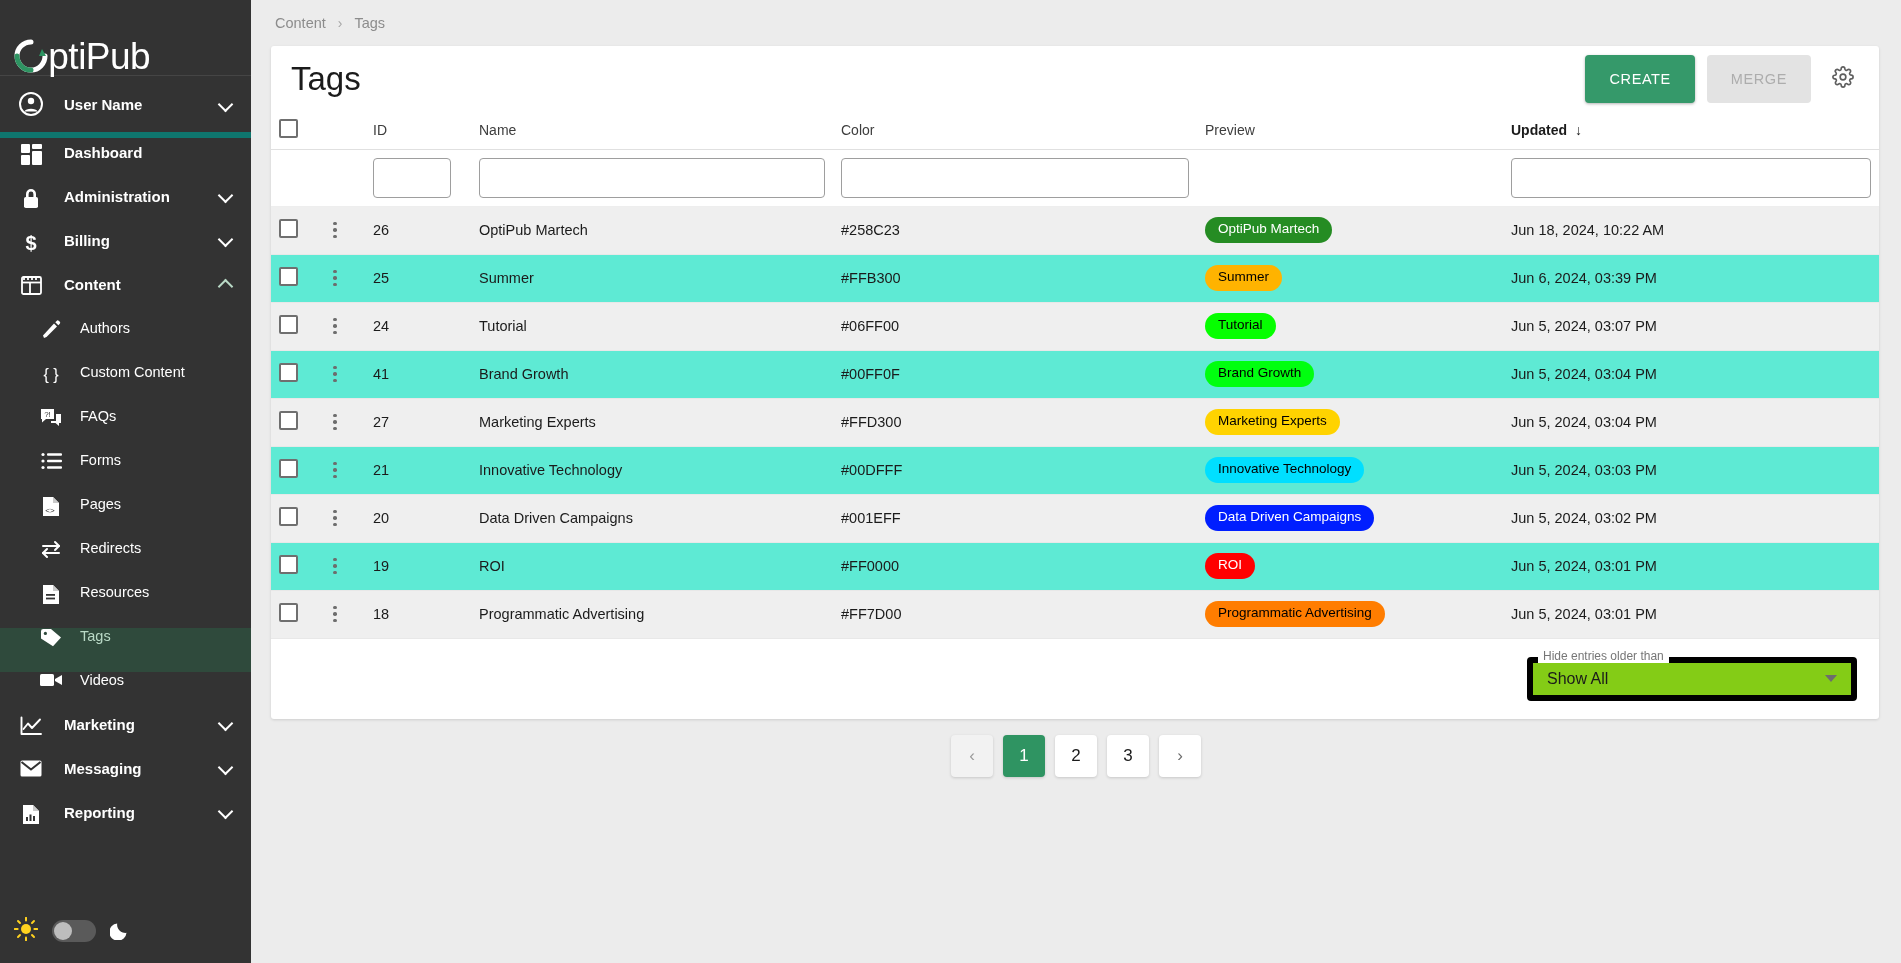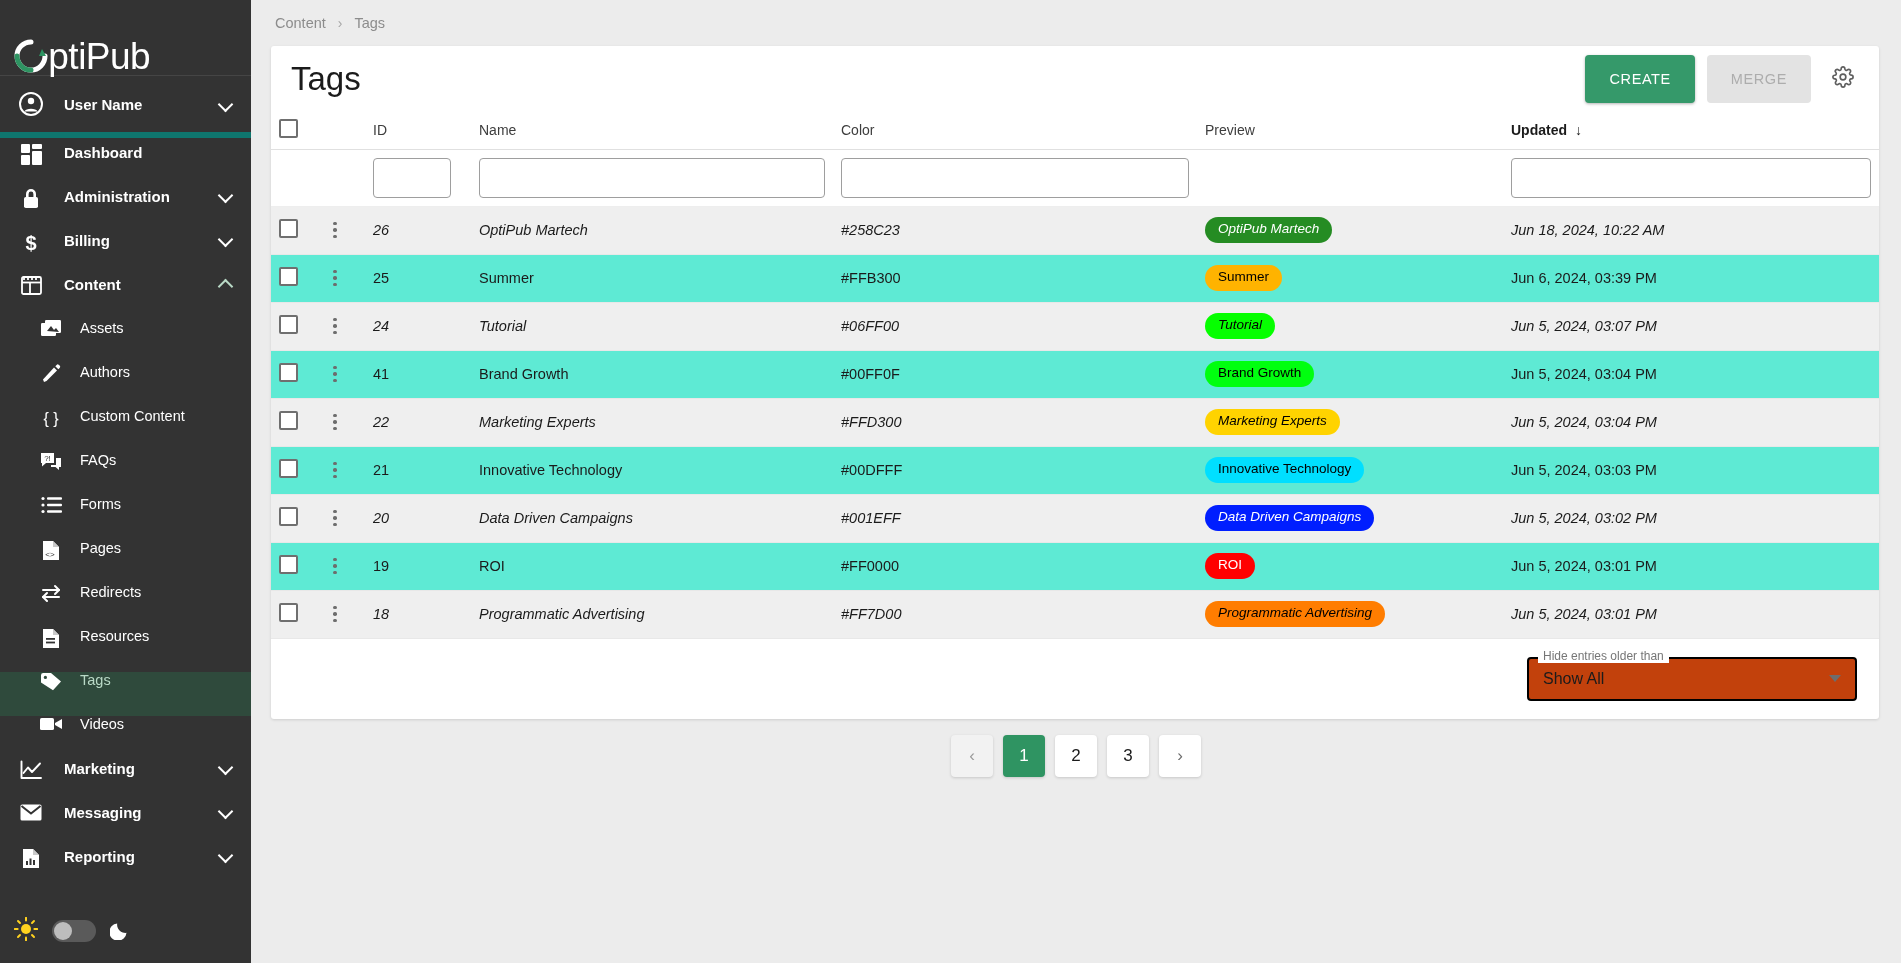--- a/index.html
+++ b/index.html
@@ -115,40 +115,40 @@
   .col-upd { width: auto; }
 
   .filter-row td { padding: 8px 8px; border-bottom: 1px solid #eeeeee; background: #fff; }
   .finput {
     height: 40px; width: 100%; border: 1px solid #9e9e9e; border-radius: 4px;
     background: #fff; font-family: inherit; font-size: 14px; padding: 0 10px; outline: none;
   }
   .finput.small { width: 78px; }
 
   tbody.data tr { height: 48px; }
-  tbody.data tr.odd { background: #efefef; font-style: italic; }
+  tbody.data tr.odd { background: #efefef; }
   tbody.data tr.even { background: #5eead4; }
   tbody.data td { padding: 0 8px; font-size: 14.5px; color: #1b1b1b; vertical-align: middle; border-bottom: 1px solid #e8e8e8; }
   td.id-cell { color: #2e8b57; font-size: 14px; padding-left: 14px; }
   .chip {
     display: inline-block; padding: 5px 13px 6px; border-radius: 14px;
     font-size: 13.5px; line-height: 1.1; white-space: nowrap;
   }
   .checkbox {
     width: 19px; height: 19px; border: 2px solid #6f6f6f; border-radius: 2px;
     display: inline-block; cursor: pointer; background: #fff;
   }
   .dots { width: 20px; height: 22px; display: flex; flex-direction: column; justify-content: center; align-items: center; gap: 3px; cursor: pointer; }
   .dots span { width: 3.5px; height: 3.5px; border-radius: 50%; background: #6d6d6d; display: block; }
 
   .panel-foot { height: 80px; flex: 0 0 80px; display: flex; align-items: center; justify-content: flex-end; padding-right: 22px; }
   .select-wrap { position: relative; width: 330px; height: 44px; }
   .select-box {
-    width: 100%; height: 44px; border: 2px solid #000000; border-radius: 4px;
-    display: flex; align-items: center; padding: 0 14px; cursor: pointer; background: #c2410c; gap: 28px;
+    width: 100%; height: 44px; border: 6px solid #000000; border-radius: 4px;
+    display: flex; align-items: center; padding: 0 14px; cursor: pointer; background: #84cc16; gap: 28px;
   }
   .select-val { font-size: 16px; color: #1b1b1b; flex: 1; }
   .select-lbl {
     position: absolute; top: -8px; left: 11px; background: #fff; padding: 0 5px;
     font-size: 12px; color: #767676;
   }
   .caret { width: 0; height: 0; border-left: 6px solid transparent; border-right: 6px solid transparent; border-top: 7px solid #6d6d6d; }
 
   .pager { flex: 0 0 auto; display: flex; align-items: center; justify-content: center; gap: 10px; padding: 16px 0 0; }
   .pbtn {
@@ -235,30 +235,20 @@
             <line x1="3" y1="1" x2="3" y2="4"></line>
               <line x1="7" y1="1" x2="7" y2="4"></line>
             <line x1="11" y1="1" x2="11" y2="4"></line>
               <line x1="15" y1="1" x2="15" y2="4"></line>
           </svg>
         </span>
         <span class="lbl">Content</span>
         <span class="chev up"></span>
       </div>
 
-      <div class="nav-item sub">
-        <span class="ico">
-          <svg width="21" height="19" viewBox="0 0 21 19" fill="#fff">
-            <rect x="0" y="3" width="15" height="13" rx="1.2"></rect>
-            <rect x="4" y="0" width="16" height="13" rx="1.2"></rect>
-            <path d="M6 11 L10 6 L13 10 L15 8 L18 12 Z" fill="#333"></path>
-          </svg>
-        </span>
-        <span class="lbl">Assets</span>
-      </div>
 
       <div class="nav-item sub">
         <span class="ico">
           <svg width="20" height="20" viewBox="0 0 20 20" fill="#fff">
             <path d="M2 15.5 L3 18 L5.5 17 L16 6.5 L13 3.5 Z"></path>
               <path d="M14.3 2.2 L17.3 5.2 L18.6 3.9 a1.6 1.6 0 0 0 0-2.3 l-.7-.7 a1.6 1.6 0 0 0-2.3 0 Z"></path>
           </svg>
         </span>
         <span class="lbl">Authors</span>
       </div>
@@ -548,21 +538,21 @@
             </tr>
             <tr class="odd">
               <td><span class="checkbox"></span></td>
               <td>
                 <span class="dots">
                   <span></span>
                   <span></span>
                   <span></span>
                 </span>
               </td>
-              <td class="id-cell">22</td>
+              <td class="id-cell">27</td>
               <td>Marketing Experts</td>
               <td>#FFD300</td>
               <td><span class="chip" style="background:#FFD300;color:#000000">Marketing Experts</span></td>
               <td>Jun 5, 2024, 03:04 PM</td>
             </tr>
             <tr class="even">
               <td><span class="checkbox"></span></td>
               <td>
                 <span class="dots">
                   <span></span>

